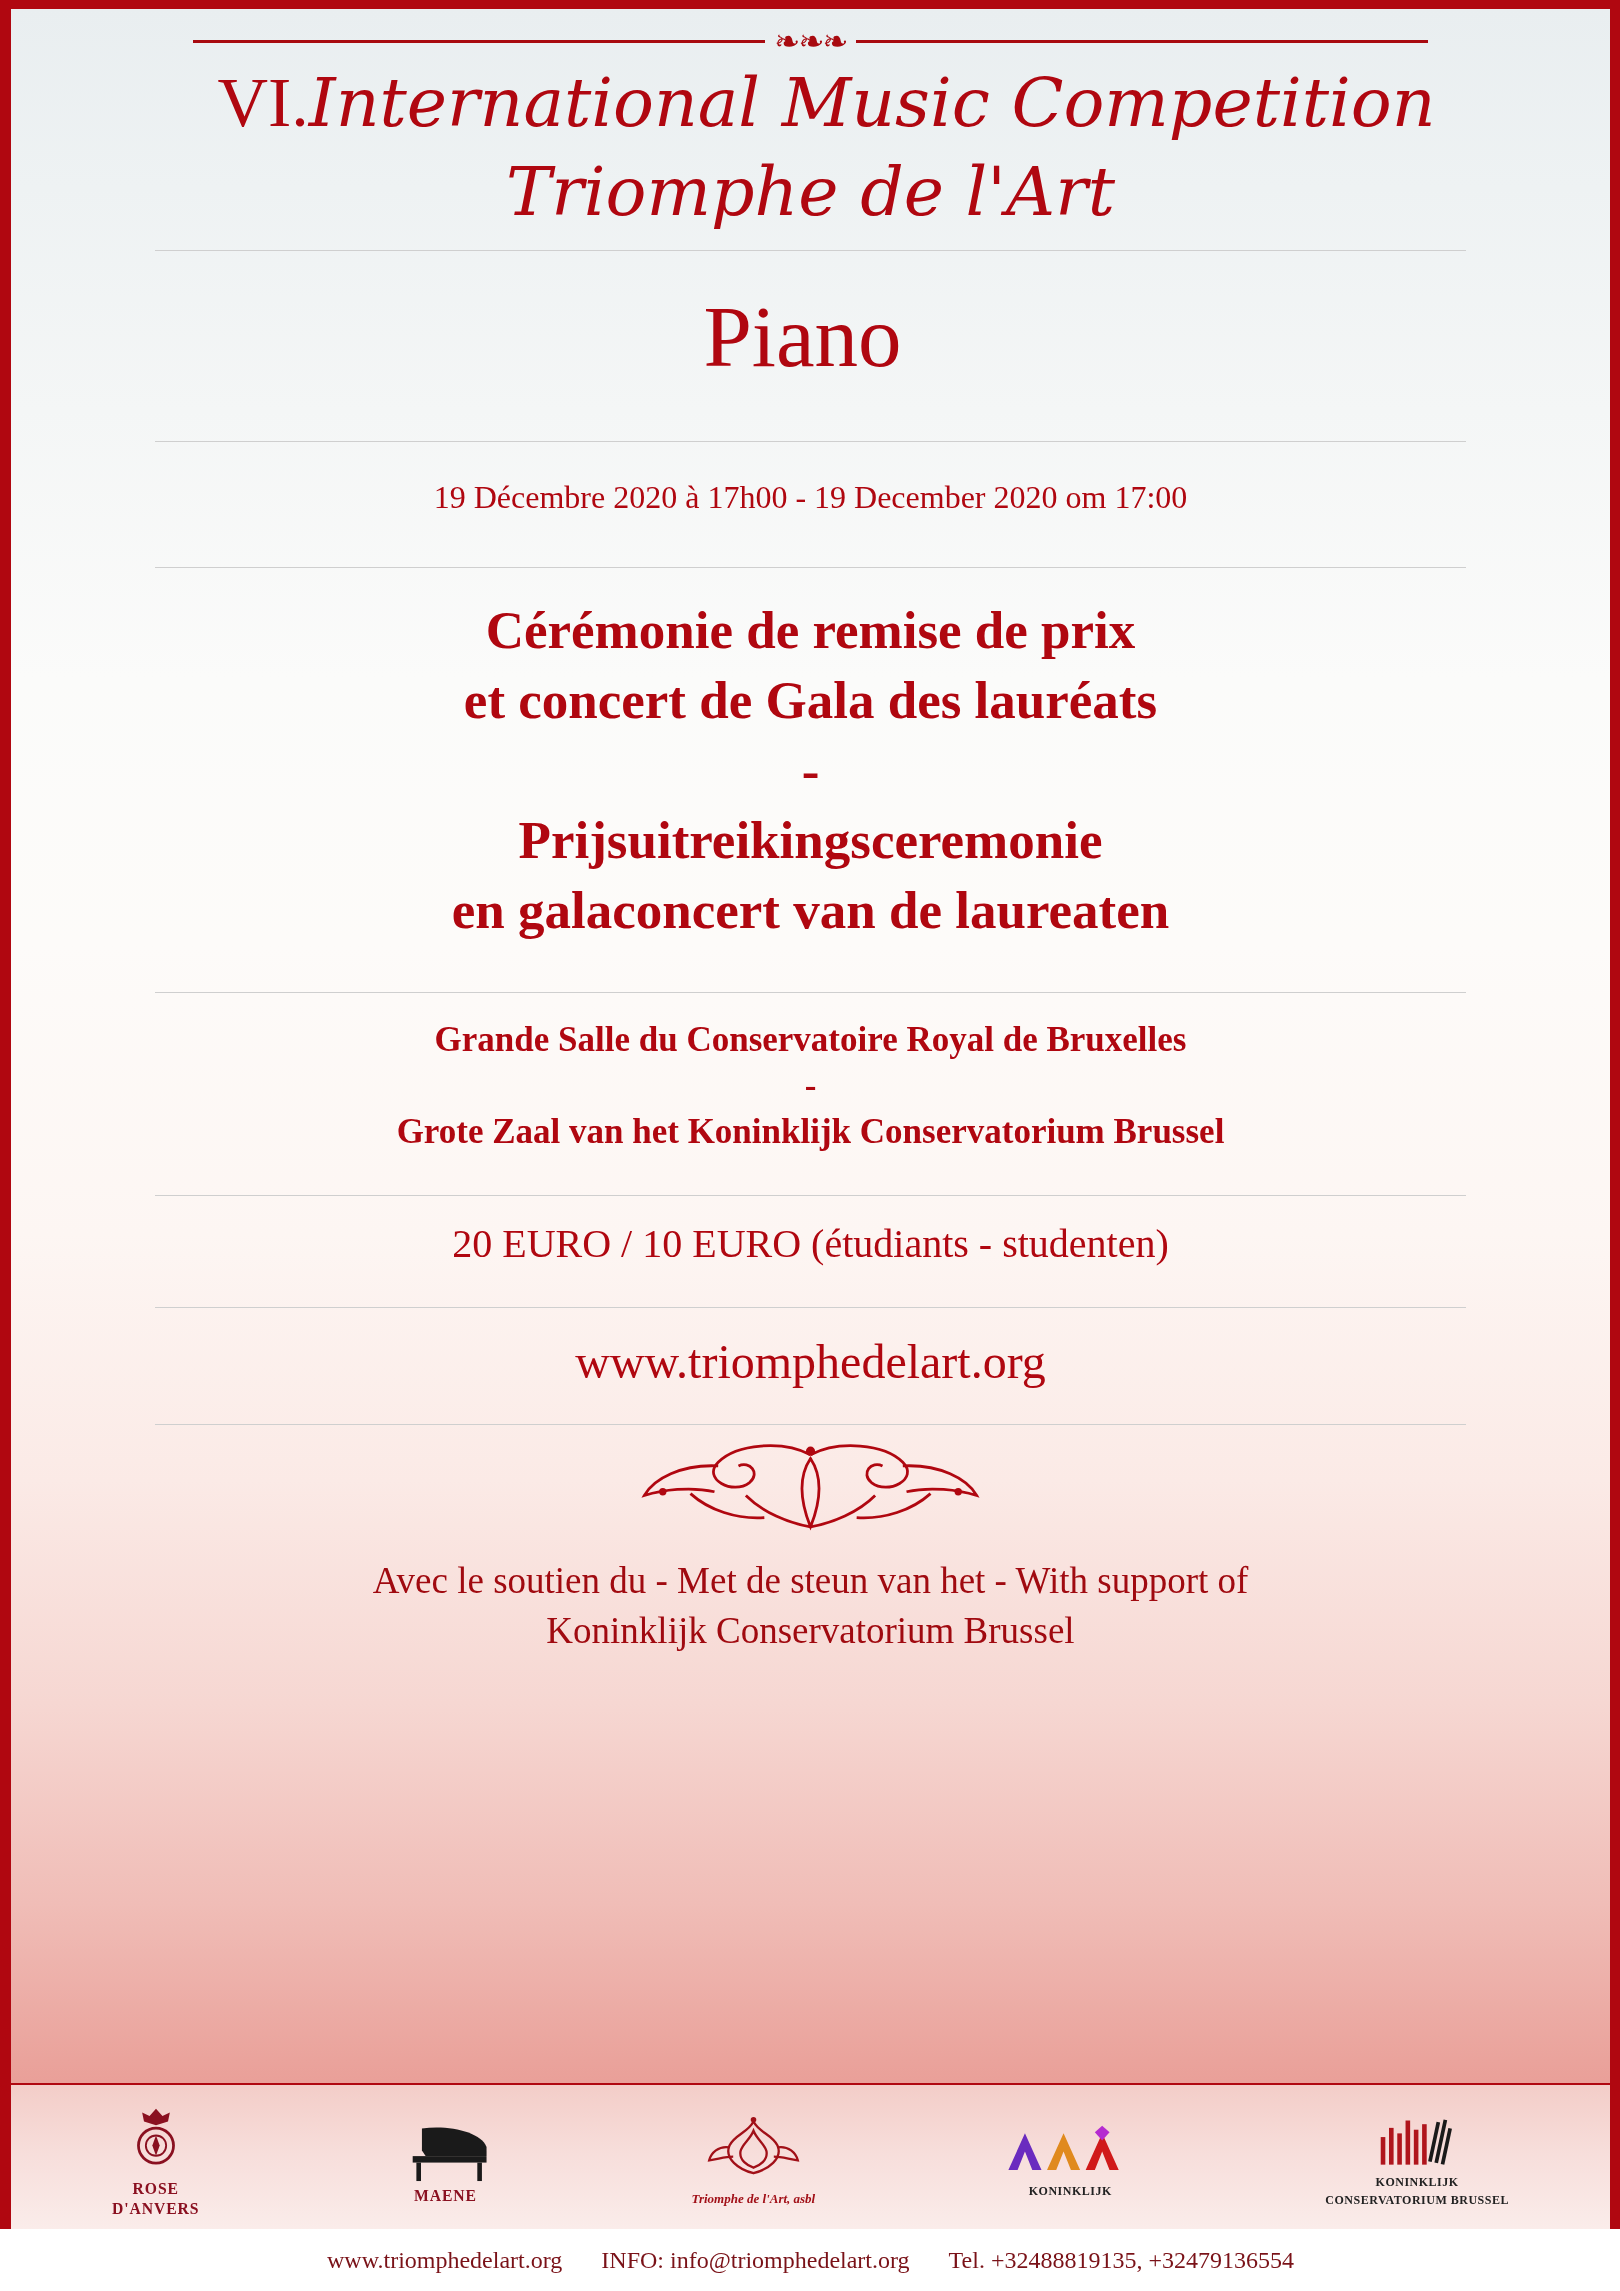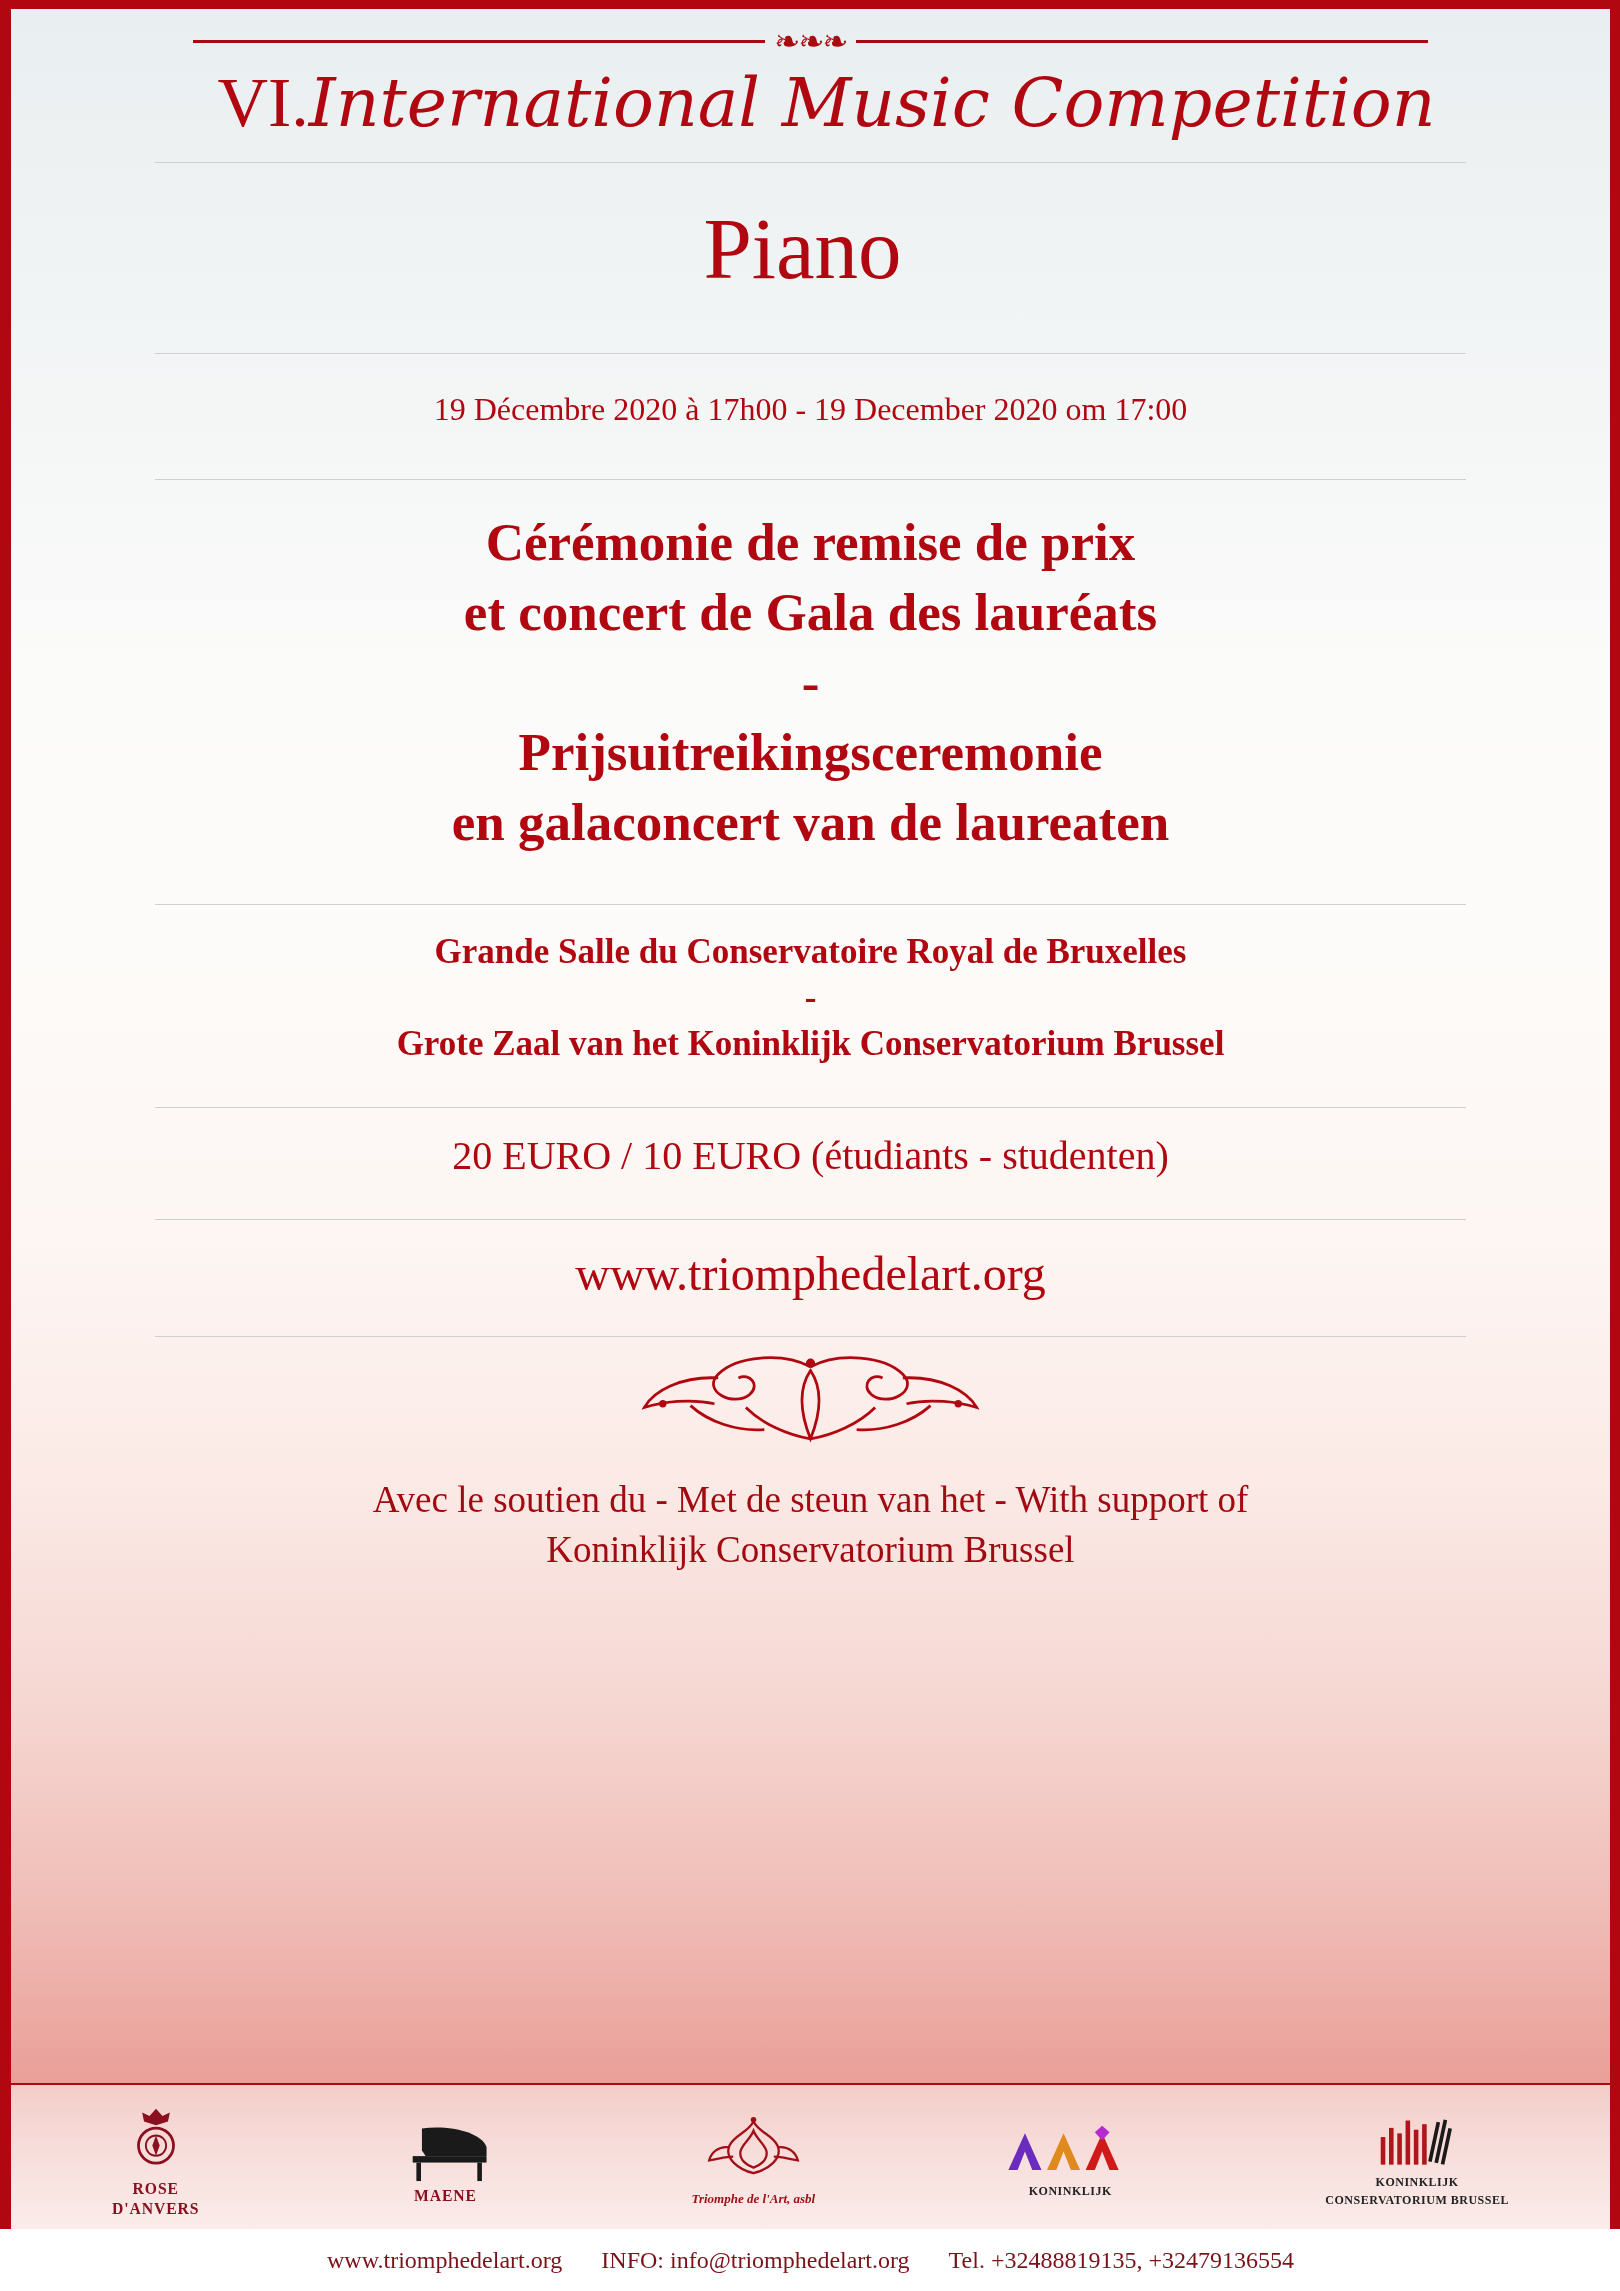--- a/index.html
+++ b/index.html
@@ -151,21 +151,21 @@
     text-align: center;
     margin: 13px 0 5.5px 0;
     letter-spacing: -3.7px;
   }
   .flourish svg { display: block; margin: 0 auto; }
   .support {
     color: #a00a10;
     font-size: 37px;
     line-height: 1.35;
     text-align: center;
-    margin: 18px 0 0 0;
+    margin: 11px 0 0 0;
     width: 92%;
   }
   .logos {
     position: absolute;
     left: 0;
     right: 0;
     bottom: 0;
     height: 155px;
     background: linear-gradient(to bottom, #f3cdc8 0%, #f7dedb 45%, #fbeeec 100%);
     border-top: 2.8px solid #b00710;
@@ -214,20 +214,21 @@
 
     <div class="topline-wrap">
       <div class="topline left"></div>
       <div class="top-orn">❧❧❧</div>
       <div class="topline right"></div>
     </div>
 
     <div class="title1">
       <span class="roman">VI.</span><span>International Music Competition</span>
     </div>
+    <div class="title2">Triomphe de l'Art</div>
 
     <div class="rule"></div>
 
     <div class="instrument">Piano</div>
 
     <div class="rule"></div>
 
     <div class="datetime">19 Décembre 2020 à 17h00 - 19 December 2020 om 17:00</div>
 
     <div class="rule"></div>

